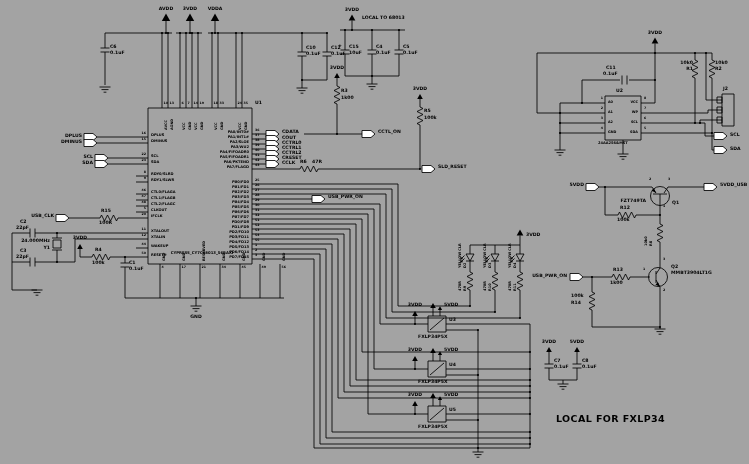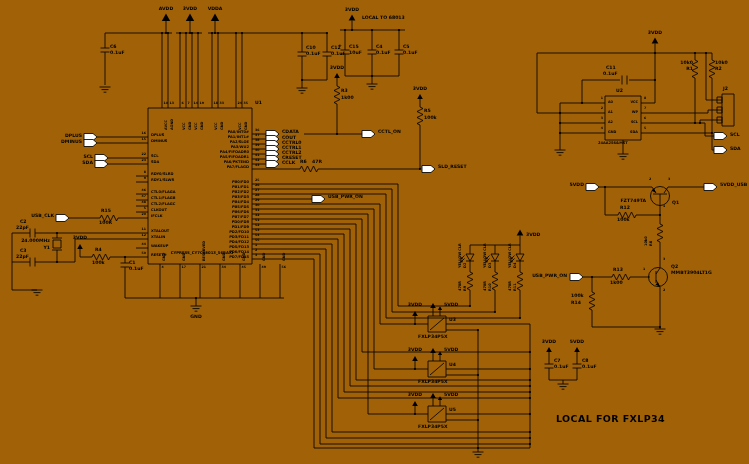--- a/index.html
+++ b/index.html
@@ -1,16 +1,16 @@
 <!DOCTYPE html>
 <html><head>
 <meta charset="utf-8">
 <style>
   html,body{margin:0;padding:0;background:#fff;}
-  #stage{position:relative;width:749px;height:464px;background:#a16207;overflow:hidden;
+  #stage{position:relative;width:749px;height:464px;background:#a3a3a3;overflow:hidden;
          font-family:"DejaVu Sans",sans-serif;}
   #wires{position:absolute;left:0;top:0;}
   #labels{position:absolute;left:0;top:0;width:749px;height:464px;pointer-events:none;}
   .lbl{position:absolute;font-size:4.6px;font-weight:700;color:#000;white-space:nowrap;line-height:1;}
   .note1{position:absolute;left:362px;top:16px;font-size:4.6px;font-weight:700;white-space:nowrap;}
   .note2{position:absolute;left:556px;top:414px;font-size:9.5px;font-weight:700;letter-spacing:.4px;white-space:nowrap;}
   .u1part{position:absolute;left:202px;top:251px;transform:translateX(-50%);font-size:3.8px;font-weight:700;white-space:nowrap;}
   .u2part{position:absolute;left:598px;top:142px;font-size:3.6px;font-weight:700;white-space:nowrap;}
   svg path,svg rect,svg circle,svg line{vector-effect:non-scaling-stroke;}
 </style>

